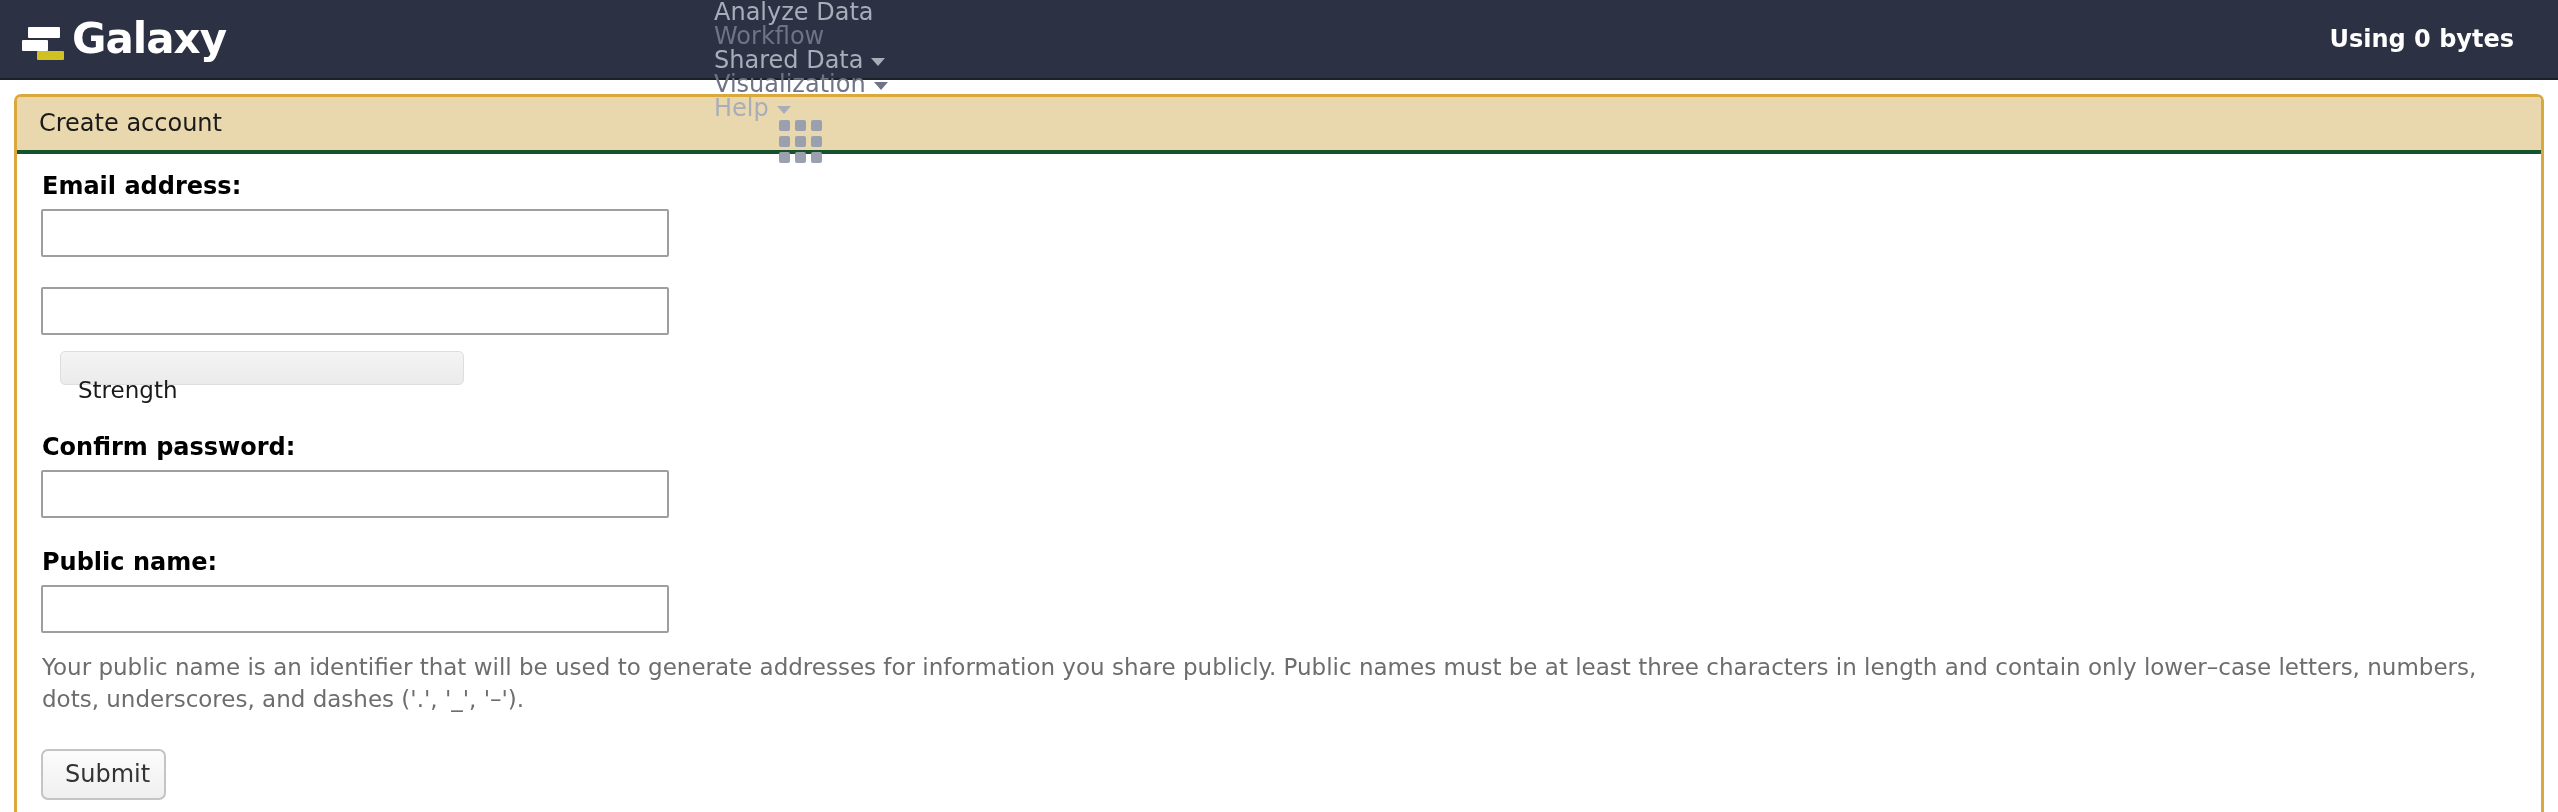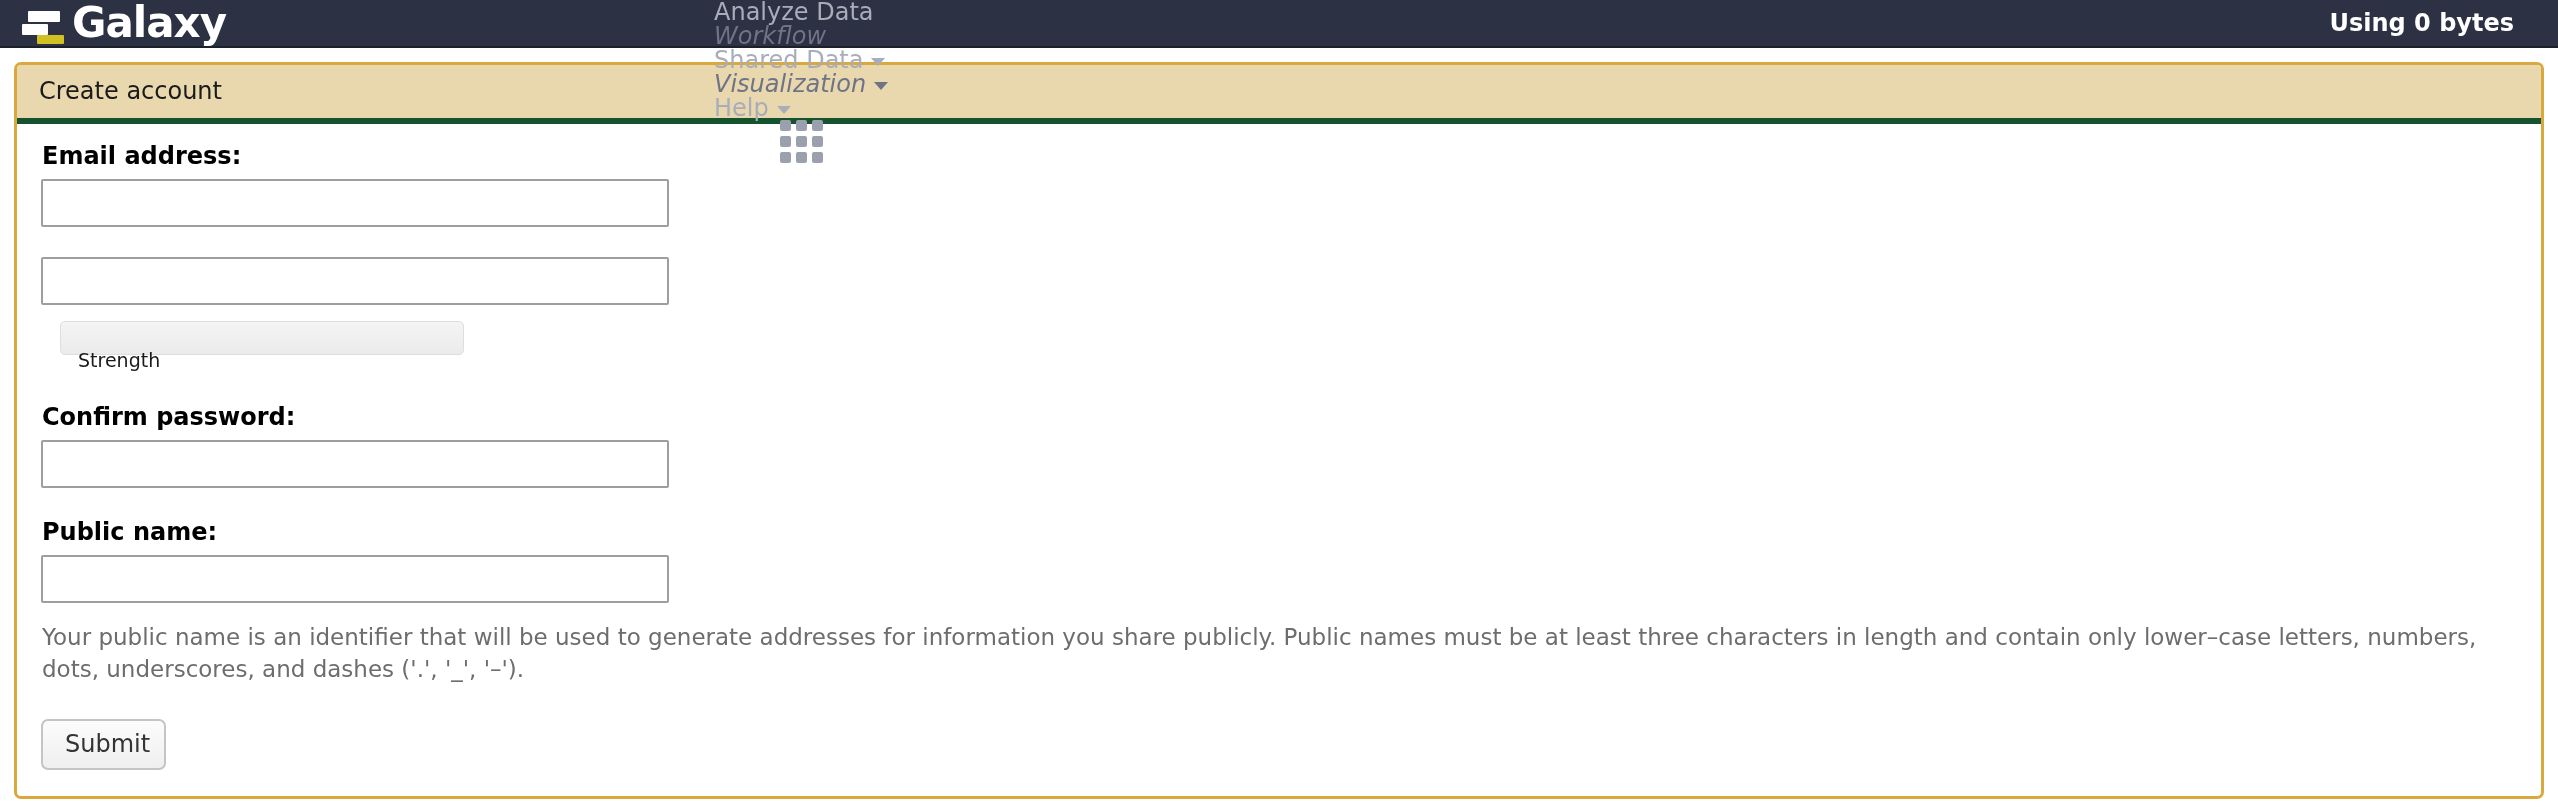--- a/index.html
+++ b/index.html
@@ -11,21 +11,21 @@
     width: 2558px;
     height: 812px;
     overflow: hidden;
     font-family: "DejaVu Sans", "Liberation Sans", sans-serif;
     -webkit-font-smoothing: antialiased;
   }
 
   
   .masthead {
     position: relative;
-    height: 48px;
+    height: 80px;
     background: #2c3143;
     border-bottom: 2px solid #1c2029;
     display: flex;
     align-items: stretch;
     box-sizing: border-box;
   }
   .brand {
     display: flex;
     align-items: center;
     padding-left: 22px;
@@ -68,21 +68,21 @@
     align-items: center;
     padding: 0 18px;
     color: #a9adba;
     font-size: 24px;
     line-height: 1;
     text-decoration: none;
     white-space: nowrap;
     cursor: pointer;
     user-select: none;
   }
-  .nav-item.dim { color: #6e7486; font-style: italic; }
+  .nav-item.dim { color: #6e7486; }
   .nav-item.active {
     background: #1d212c;
     color: #ffffff;
     font-weight: bold;
   }
   .caret {
     display: inline-block;
     margin-left: 8px;
     width: 0; height: 0;
     border-left: 7px solid transparent;
@@ -128,21 +128,21 @@
     box-sizing: border-box;
   }
   .panel {
     border: 3px solid #d9a93e;
     border-radius: 7px;
     background: #ffffff;
     box-sizing: border-box;
   }
   .panel-heading {
     background: #e9d7ae;
-    border-bottom: 6px solid #14532d;
+    border-bottom: 4px solid #14532d;
     border-radius: 4px 4px 0 0;
     padding: 12px 22px 13px 22px;
     font-size: 24px;
     color: #1a1a1a;
   }
   .panel-body {
     padding: 18px 24px 26px 24px;
   }
 
   .form-label {
@@ -175,21 +175,21 @@
     width: 404px;
     height: 34px;
     background: linear-gradient(#f4f4f4, #ebebeb);
     border: 1px solid #dedede;
     border-radius: 5px;
     display: flex;
     align-items: center;
     padding-left: 17px;
   }
   .strength-label {
-    font-size: 19px;
+    font-size: 23px;
     color: #1a1a1a;
     line-height: 1;
     margin-top: 44px;
   }
 
   .help-text {
     font-size: 23px;
     color: #6d6d6d;
     line-height: 1.38;
     margin: 19px 0 0 1px;

